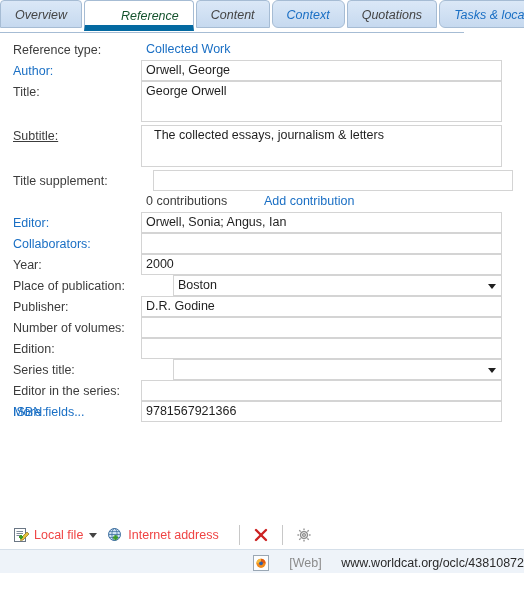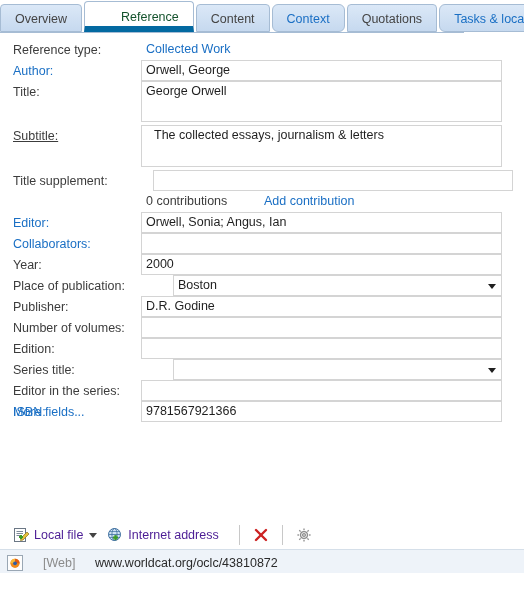--- a/index.html
+++ b/index.html
@@ -11,21 +11,21 @@
     color:#333333;
     overflow:hidden;
     position:relative;
   }
   
   .tabbar{
     position:absolute;left:0;top:0;width:464px;height:33px;
     background:#ffffff;
     border-bottom:1px solid #a6bcd4;
     box-sizing:border-box;
-    display:flex;align-items:flex-end;
+    display:flex;font-style:italic;
   }
   .tab{
     height:28px;
     line-height:28px;
     padding:0 14px;
     box-sizing:border-box;
     background:#cfe0f2;
     background:linear-gradient(to bottom,#dbe8f7 0%,#c6d9ef 100%);
     border:1px solid #a6bcd4;
     border-bottom:1px solid #a6bcd4;
@@ -119,21 +119,21 @@
     position:absolute;left:0;top:521px;width:524px;height:28px;
     display:flex;align-items:center;
     box-sizing:border-box;
     padding-left:13px;
   }
   .tb-item{
     display:flex;align-items:center;height:22px;cursor:pointer;
     margin-right:10px;
   }
   .tb-item .txt{
-    color:#4c1d95;font-size:12.5px;margin-left:4px;
+    color:#ef4444;font-size:12.5px;margin-left:4px;
   }
   .tb-caret{
     width:0;height:0;margin-left:6px;
     border-left:4px solid transparent;
     border-right:4px solid transparent;
     border-top:5px solid #444;
   }
   .tb-sep{
     width:1px;height:20px;background:#c8c8c8;margin:0 10px;
   }
@@ -142,21 +142,22 @@
   .attachhdr{
     position:absolute;left:0;top:549px;width:524px;height:4px;
     background:#eef3f9;border-top:1px solid #d5dfe9;
   }
   .attachrow{
     position:absolute;left:0;top:553px;width:524px;height:20px;
     background:#eef3f9;
     display:flex;align-items:center;
     font-size:12.5px;
     box-sizing:border-box;
-    padding-left:7px;
+    padding-left:22px;
+    justify-content:flex-end;
   }
   .attachrow .ficon{
     width:16px;height:16px;
     border:1px solid #9aa7b4;
     background:#fdfdfd;
     display:flex;align-items:center;justify-content:center;
     box-sizing:border-box;
   }
   .attachrow .kind{
     color:#8b8b8b;width:72px;padding-left:20px;box-sizing:border-box;

